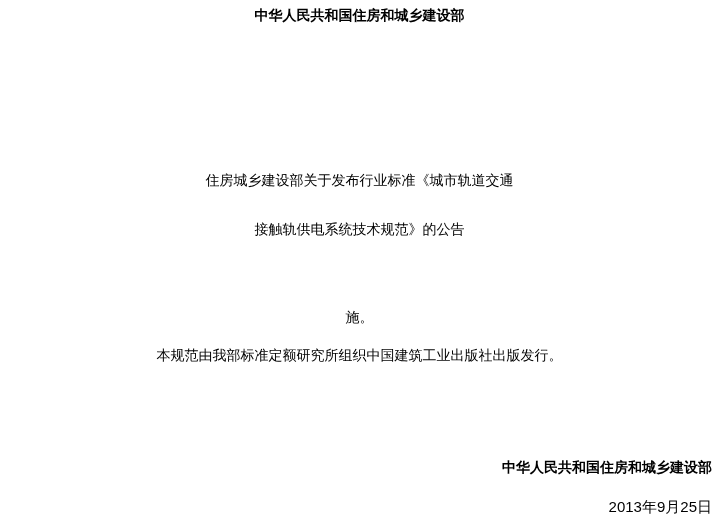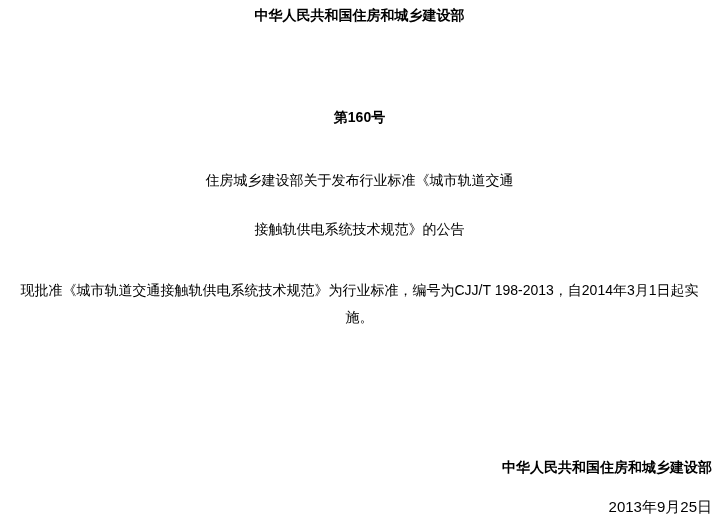--- a/index.html
+++ b/index.html
@@ -40,28 +40,27 @@
   .date           { top: 498px; font-size: 15px; margin-left: 40px; }
 </style>
 </head>
 <body>
 
 <div class="page">
 
   <div class="line center bold issuer-title">中华人民共和国住房和城乡建设部</div>
 
 
-  <div class="line center bold doc-number">第160号</div>
 
   <div class="line center subject-line1">住房城乡建设部关于发布行业标准《城市轨道交通</div>
 
   <div class="line center subject-line2">接触轨供电系统技术规范》的公告</div>
 
-  <div class="line center approval-line1">现批准《城市轨道交通接触轨供电系统技术规范》为行业标准，编号为CJJ/T 198-2013，自2014年3月1日起实</div>
 
   <div class="line center approval-line2">施。</div>
 
+  <div class="line center pub-note">本规范由我部标准定额研究所组织中国建筑工业出版社出版发行。</div>
 
   <div class="line right bold signature">中华人民共和国住房和城乡建设部</div>
 
   <div class="line right date">2013年9月25日</div>
 
 </div>
 
 </body></html>

